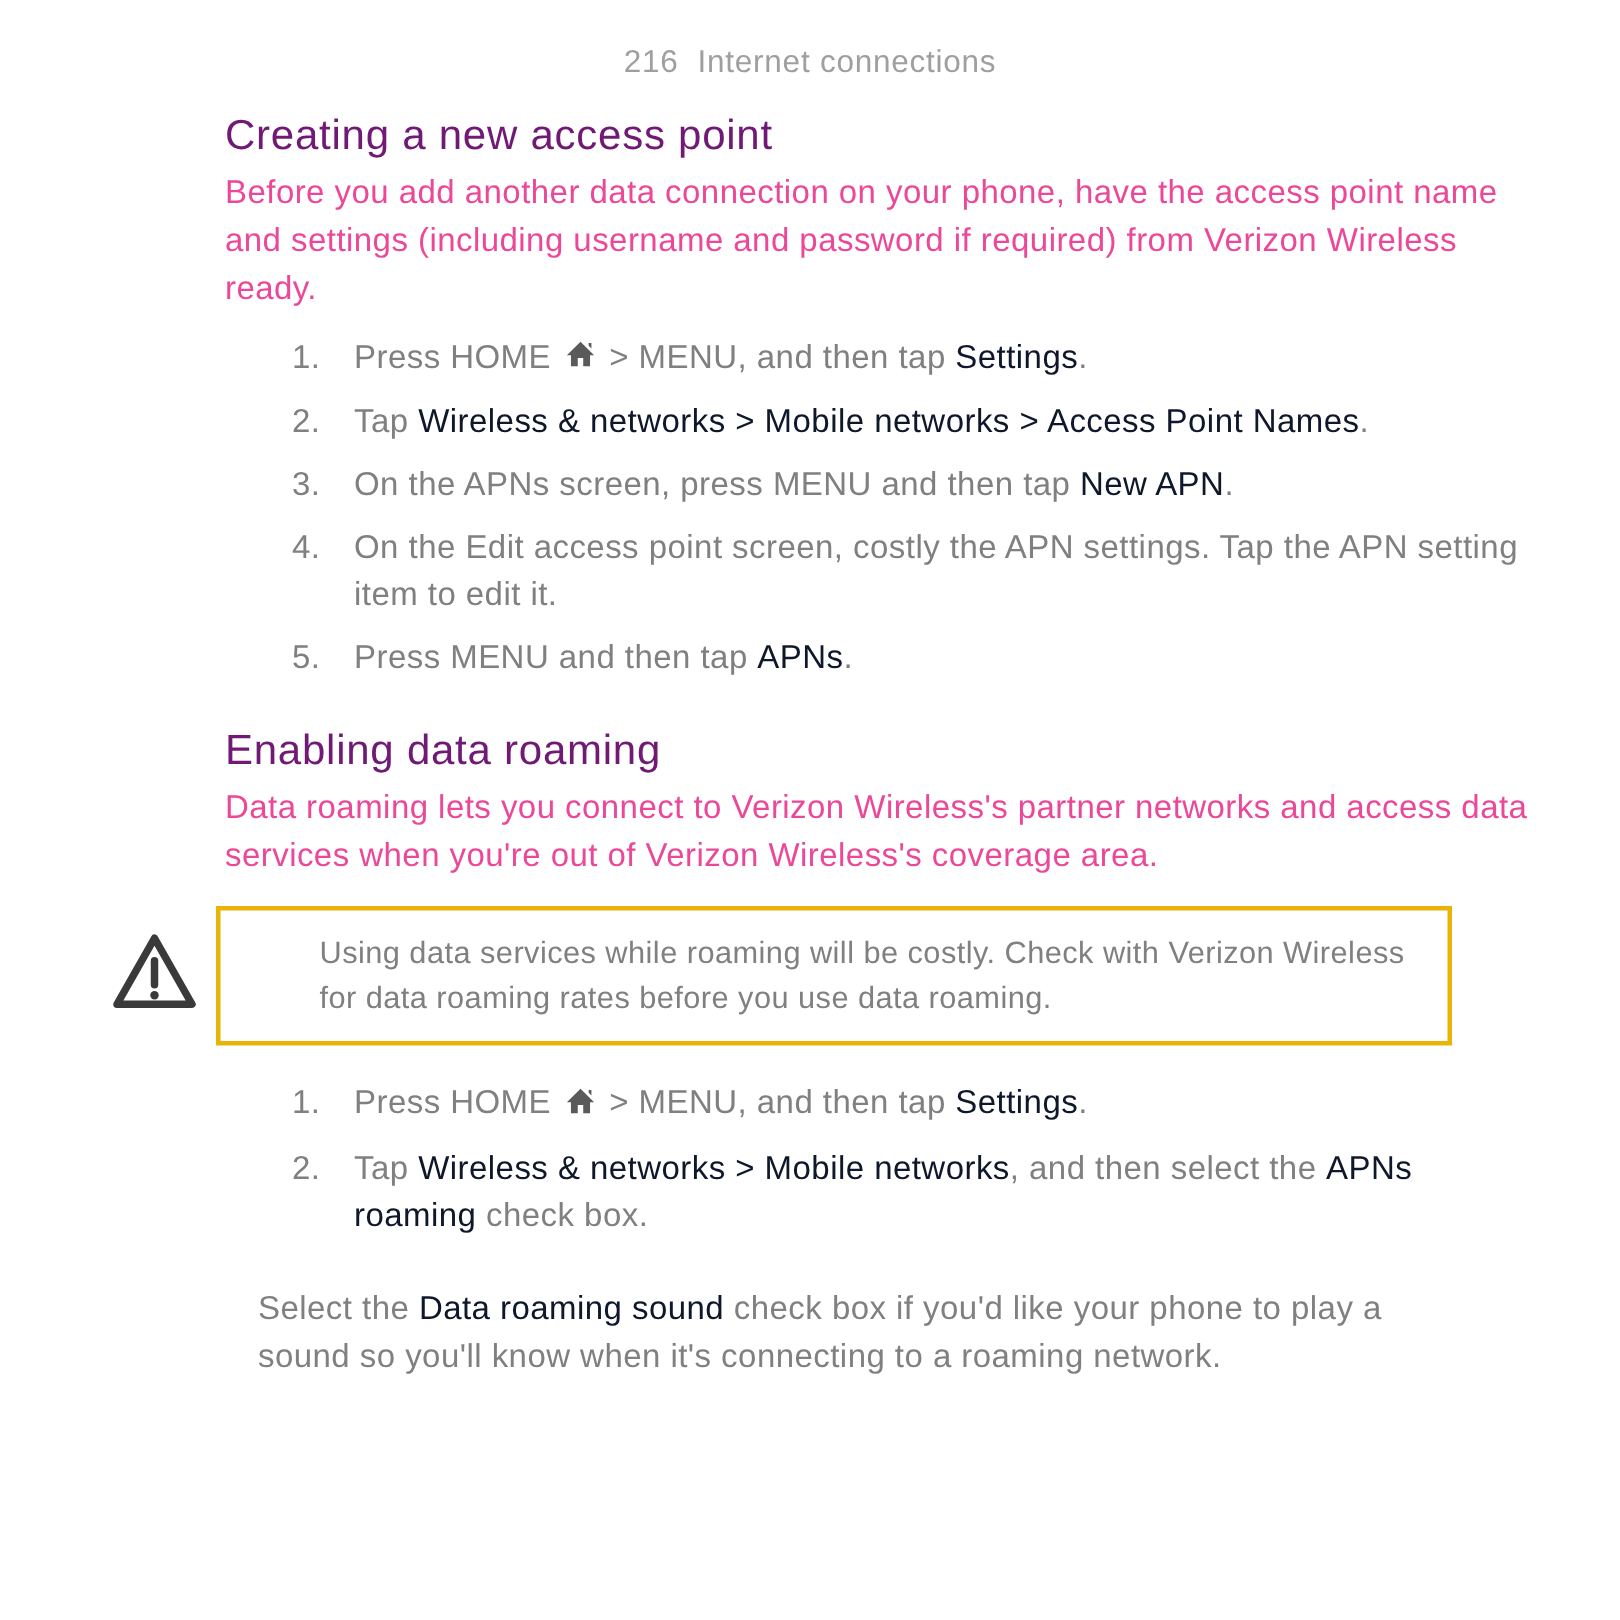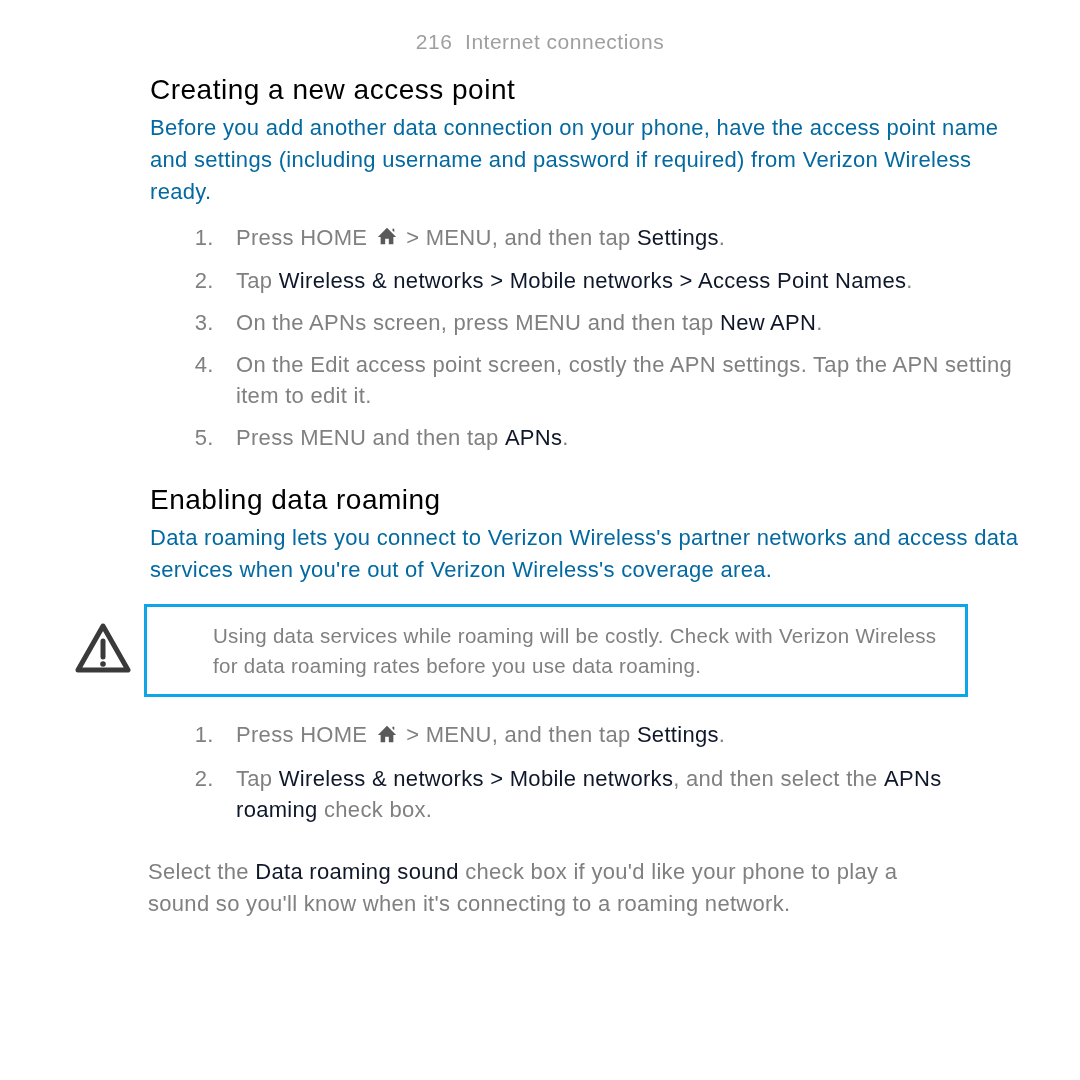--- a/index.html
+++ b/index.html
@@ -22,49 +22,49 @@
       color: #9f9f9f;
       margin-bottom: 20px;
       letter-spacing: 0.5px;
       text-align: center;
     }
     .page-num {
       display: inline;
     }
     .section-title {
       font-size: 28px;
-      color: #000000;
+      color: #701a75;
       margin-left: 90px;
       margin-bottom: 6px;
       letter-spacing: 0.5px;
       font-weight: 400;
     }
     .intro-text {
       font-size: 22px;
       line-height: 1.45;
       margin-left: 90px;
       margin-bottom: 14px;
-      color: #0369a1;
+      color: #ec4899;
     }
     ol {
       margin-left: 160px;
       margin-bottom: 30px;
     }
     ol li {
       font-size: 22px;
       line-height: 1.45;
       color: #808080;
       padding-left: 16px;
       margin-bottom: 10px;
     }
     ol li::marker {
       color: #808080;
     }
     .warning-box {
-      border: 3px solid #0ea5e9;
+      border: 3px solid #eab308;
       margin: 18px 52px 22px 84px;
       padding: 14px 18px 14px 18px;
       position: relative;
       display: flex;
       align-items: center;
       gap: 18px;
     }
     .warning-icon-outside {
       position: absolute;
       left: -72px;
@@ -82,21 +82,21 @@
       vertical-align: middle;
       margin: 0 2px;
     }
     .section-gap {
       margin-top: 22px;
     }
     .sub-text {
       font-size: 22px;
       line-height: 1.45;
       color: #808080;
-      margin-left: 88px;
+      margin-left: 112px;
       margin-right: 60px;
       margin-top: 6px;
     }
     .bold {
       color: #0f172a;
       font-weight: 400;
     }
   </style>
 </head>
 <body>

